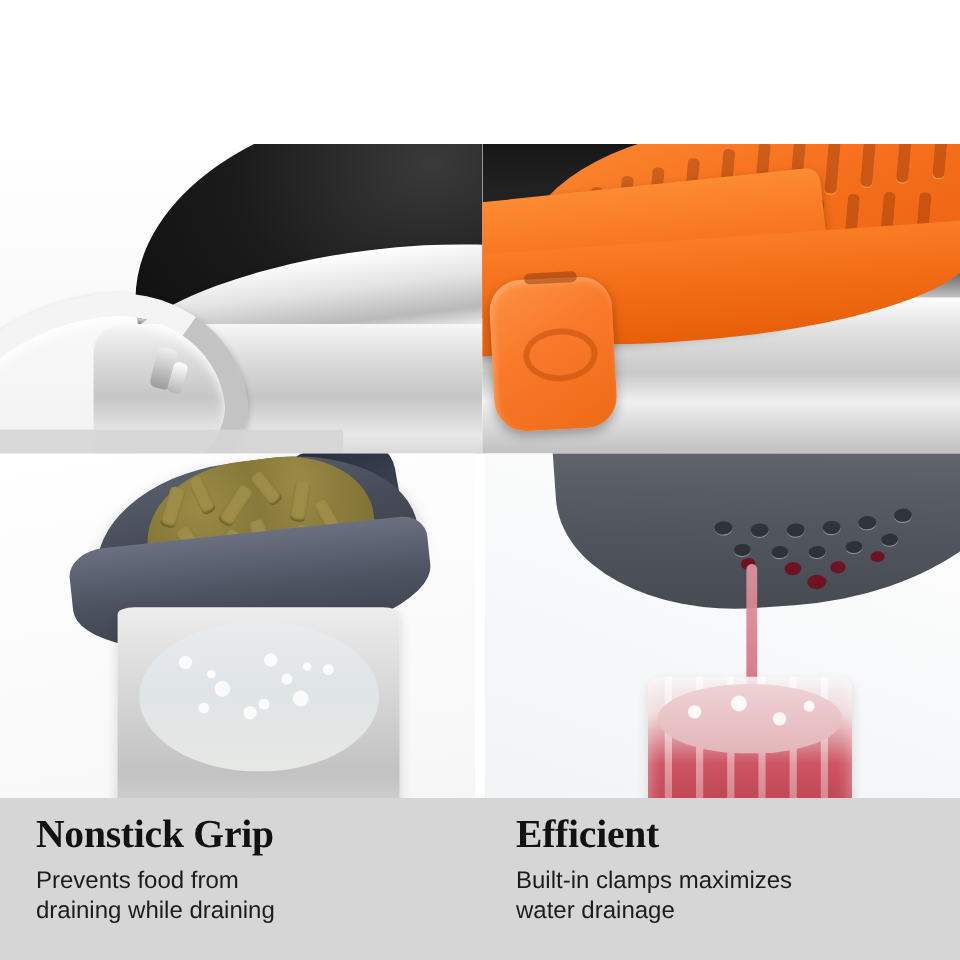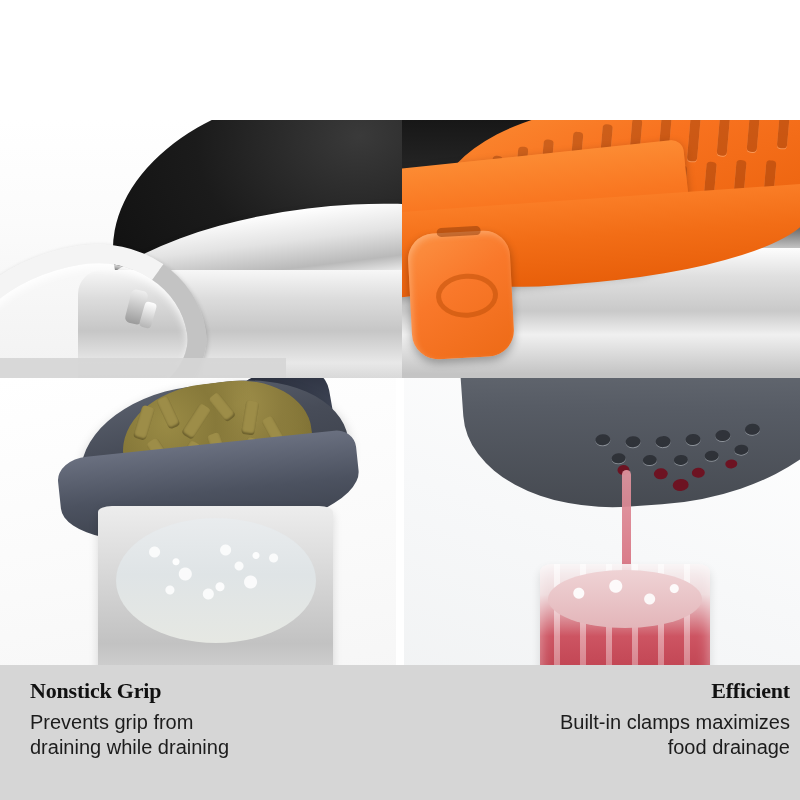--- a/index.html
+++ b/index.html
@@ -251,26 +251,26 @@
     position:absolute;left:0;top:238px;width:286px;height:140px;
     background:rgba(214,214,214,.92);
     padding:16px 0 0 30px;box-sizing:border-box;
   }
   .caption-bar{
     position:absolute;left:0;top:665px;width:800px;height:135px;
     background:#d6d6d6;
   }
   .caption-col{position:absolute;top:14px;}
   .caption-col.left{left:30px;width:370px;}
-  .caption-col.right{left:430px;width:360px;text-align:right;}
+  .caption-col.right{left:430px;width:360px;}
 
   .feat-head{
     font-family:"Liberation Serif", serif;
     font-weight:700;
-    font-size:22px;
+    font-size:33px;
     color:#111111;
     line-height:1.08;
     margin:0 0 7px 0;
     letter-spacing:-0.2px;
   }
   .panel-handsfree .feat-head{font-size:32px;margin-bottom:6px;}
   .feat-body{
     font-family:"Liberation Sans", sans-serif;
     font-weight:400;
     font-size:20px;
@@ -398,27 +398,27 @@
       </div>
       <div class="glass-base"></div>
     </div>
   </div>
 
   <div class="caption-bar">
 
     <div class="caption-col left">
       <div class="feat-head">Nonstick Grip</div>
       <div class="feat-body">
-        <span class="l1">Prevents grip from</span>
+        <span class="l1">Prevents food from</span>
         <span class="l2">draining while draining</span>
       </div>
     </div>
 
     <div class="caption-col right">
       <div class="feat-head">Efficient</div>
       <div class="feat-body">
         <span class="l1">Built-in clamps maximizes</span>
-        <span class="l2">food drainage</span>
+        <span class="l2">water drainage</span>
       </div>
     </div>
   </div>
 
 </div>
 
 </body></html>

